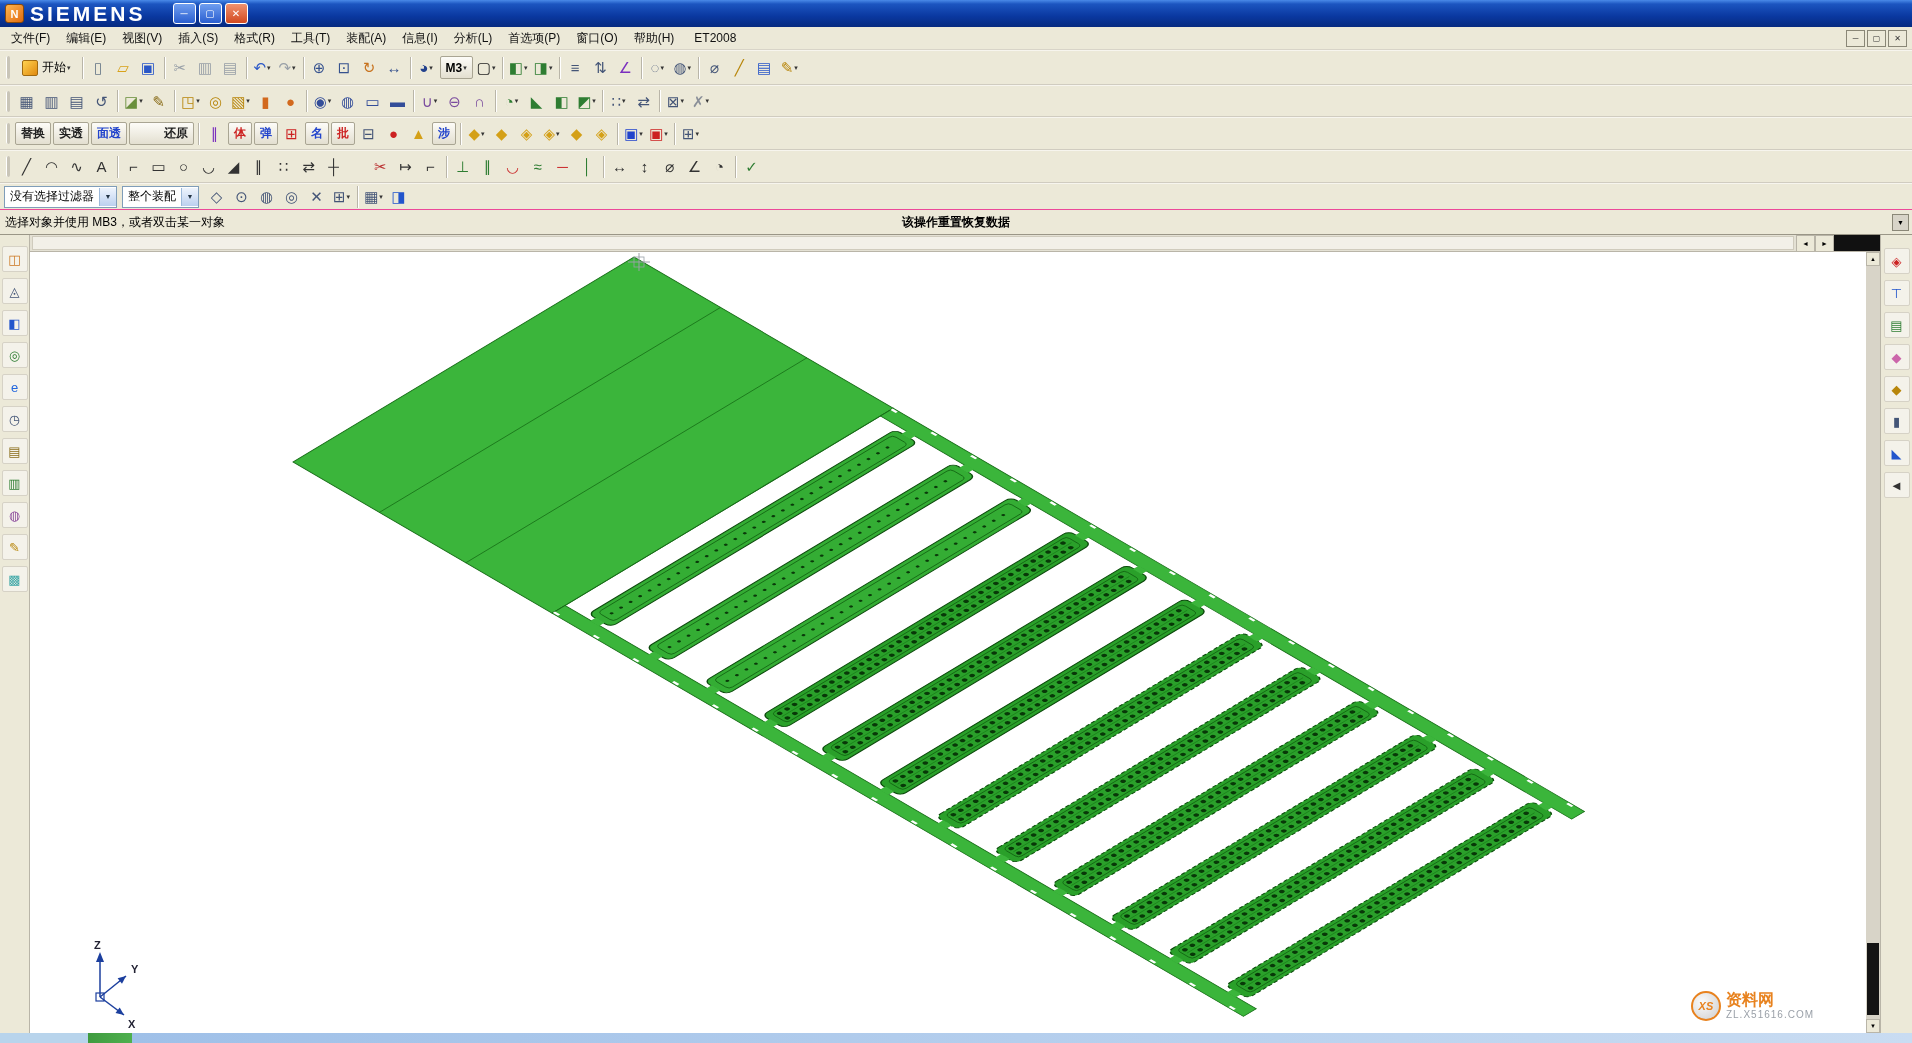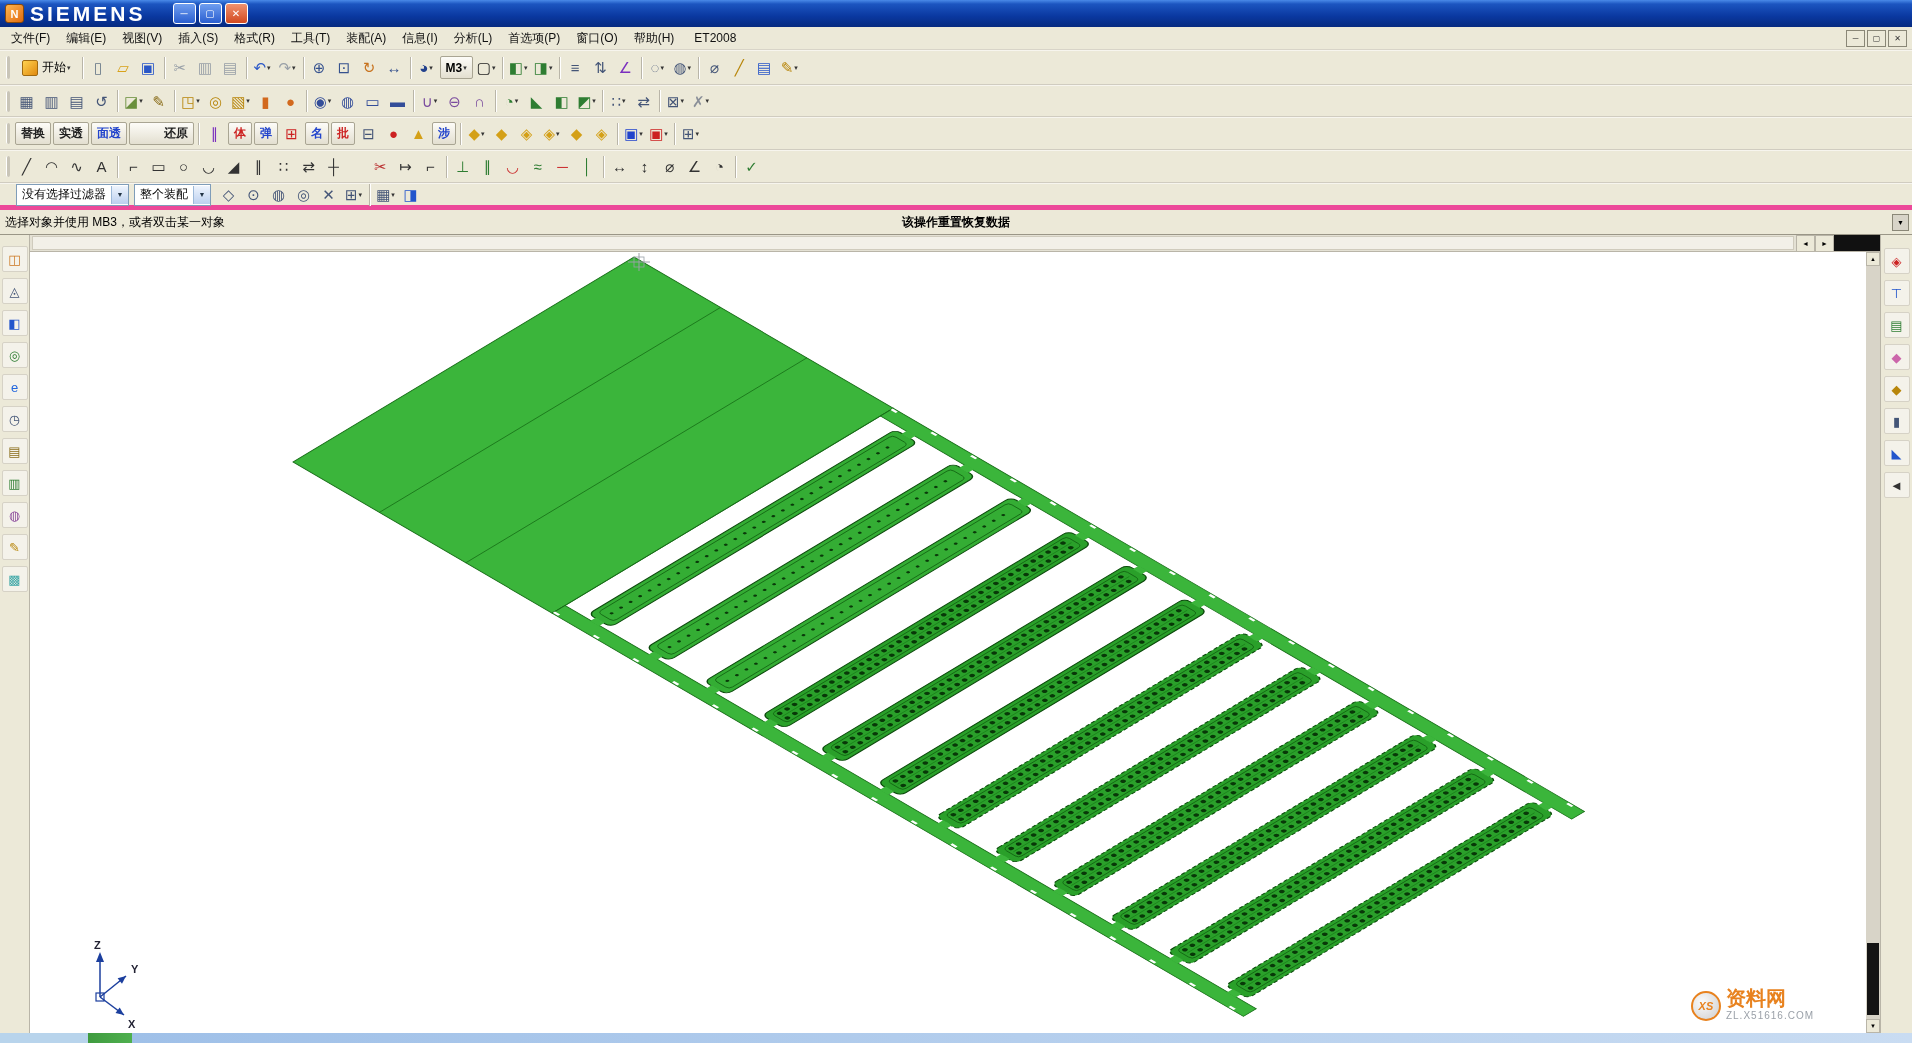--- a/index.html
+++ b/index.html
@@ -40,21 +40,21 @@
   .tb-sep{width:1px;height:22px;background:#b9b5a8;margin:0 3px;box-shadow:1px 0 0 #fff;flex:none}
   .tb-gap{flex:none}
   .tb-text{display:flex;align-items:center;height:21px;padding:0 5px;margin:0 1px;flex:none;
     border:1px solid #a9a593;border-radius:2px;background:linear-gradient(180deg,#fdfcf8,#e3dfd0);
     font-size:12px;font-weight:bold}
   .start-btn{display:flex;align-items:center;height:24px;padding:0 6px;margin:0 2px;font-size:12px;flex:none}
   .start-ic{width:14px;height:14px;margin-right:4px;background:linear-gradient(135deg,#ffd24f,#e08a10);
     border:1px solid #a06a10;border-radius:2px}
   
   .selbar{position:absolute;top:183px;left:0;width:100%;height:27px;box-sizing:border-box;background:#ece9d8;
-    display:flex;align-items:center;padding:0 16px;border-top:1px solid #f7f5ee;border-bottom:5px solid #ec4899}
+    display:flex;align-items:center;padding:0 4px;border-top:1px solid #f7f5ee;border-bottom:1px solid #ec4899}
   .combo{display:flex;align-items:center;height:20px;background:#fff;border:1px solid #7f9db9;margin-right:5px;flex:none}
   .combo .val{font-size:12px;padding:0 5px;white-space:nowrap}
   .combo .cbtn{width:16px;height:18px;display:flex;align-items:center;justify-content:center;font-size:7px;
     color:#234;background:linear-gradient(180deg,#eef4fd,#bcd0ef);border-left:1px solid #9db9d9}
   #selicons{display:flex;align-items:center}
   .promptbar{position:absolute;top:210px;left:0;width:100%;height:25px;box-sizing:border-box;background:#ece9d8;
     font-size:12px;display:flex;align-items:center;border-bottom:1px solid #9a9687}
   .prompt-left{padding-left:5px;white-space:nowrap}
   .prompt-center{position:absolute;left:50%;transform:translateX(-50%);font-weight:bold;white-space:nowrap}
   .prompt-btn{position:absolute;right:3px;width:15px;height:15px;border:1px solid #8a8777;background:#d8d4c8;
@@ -75,26 +75,26 @@
     display:flex;align-items:center;justify-content:center}
   .hdark{width:46px;height:16px;background:#111;flex:none}
   #vscroll{position:absolute;right:32px;top:17px;width:14px;height:781px;background:#d8d4c8}
   .varrow{position:absolute;left:0;width:14px;height:14px;box-sizing:border-box;background:#ece9d8;
     border:1px solid #b9b5a8;font-size:6px;display:flex;align-items:center;justify-content:center}
   .vthumb{position:absolute;left:1px;width:12px;height:72px;bottom:18px;background:#141414}
   #canvas{position:absolute;left:30px;top:17px;width:1836px;height:781px;background:#fff;overflow:hidden}
   #model-svg{position:absolute;left:0;top:0}
   .tri-label{font-size:11px;fill:#223;font-weight:bold}
   
-  .watermark{position:absolute;right:52px;bottom:12px;display:flex;align-items:flex-end}
+  .watermark{position:absolute;right:52px;bottom:12px;display:flex;align-items:center}
   .wm-circle{width:26px;height:26px;border-radius:50%;background:radial-gradient(circle at 35% 35%,#fafafa,#cfcfcf);
     border:2px solid #e8821e;color:#e8821e;font-weight:bold;font-size:11px;font-style:italic;
     display:flex;align-items:center;justify-content:center;margin-right:5px}
   .wm-text{display:flex;flex-direction:column;line-height:1.15}
-  .wm-name{color:#e8821e;font-size:20px;font-weight:bold}
+  .wm-name{color:#e8821e;font-size:16px;font-weight:bold}
   .wm-domain{color:#9aa0a8;font-size:10px;letter-spacing:1px}
   
   #bottomstrip{position:absolute;top:1033px;left:0;width:100%;height:10px;
     background:linear-gradient(90deg,#b8d4ec 0,#b8d4ec 88px,#3f9b3f 88px,#4fb04f 132px,#9fc0e8 132px,#c9dcf2 100%)}
 </style>
 </head>
 <body>
 
 <div class="titlebar">
   <div class="app-icon">N</div>

